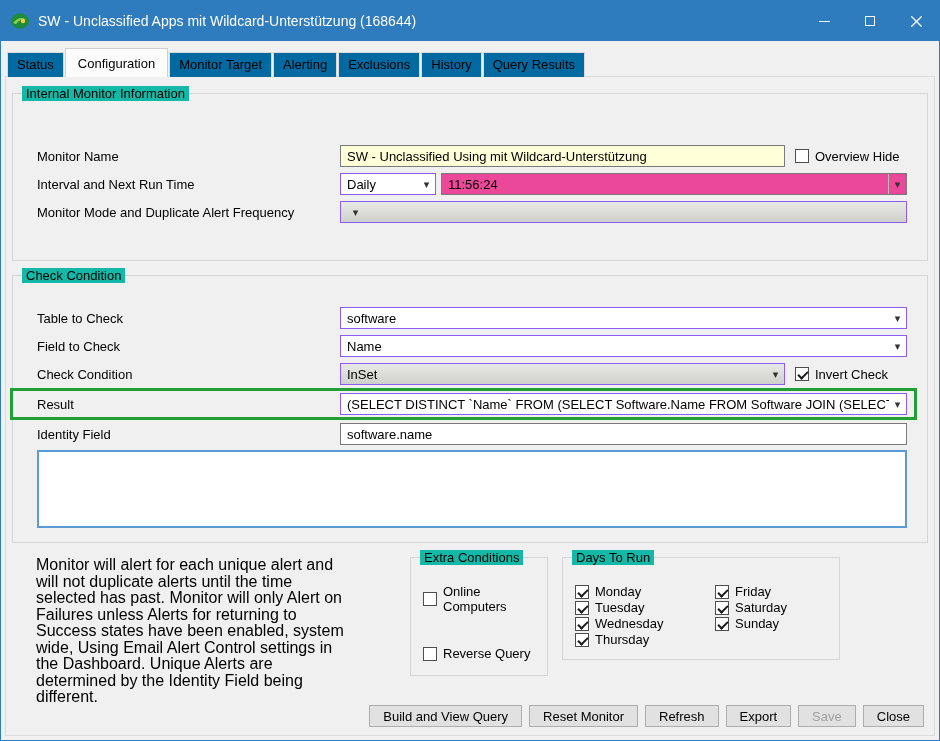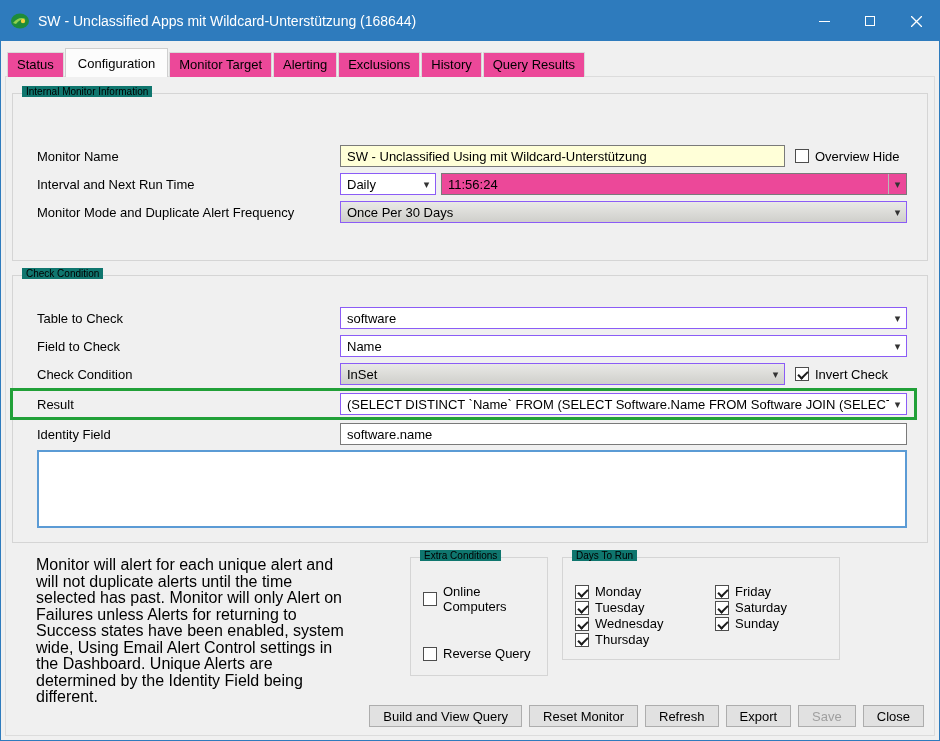--- a/index.html
+++ b/index.html
@@ -14,31 +14,31 @@
               padding-left:9px; flex:0 0 auto;justify-content:flex-end; }
   .app-icon { width:20px; height:20px; margin-right:8px; flex:0 0 auto; }
   .title { color:#fff; font-size:14px; white-space:nowrap; }
   .win-btns { margin-left:auto; display:flex; height:100%; }
   .win-btn { width:46px; height:100%; display:flex; align-items:center; justify-content:center; cursor:pointer; }
   .glyph-min { width:11px; height:1px; background:#fff; display:block; }
   .glyph-max { width:10px; height:10px; border:1px solid #fff; display:block; }
 
   
   .tabstrip { display:flex; align-items:flex-end; padding:7px 0 0 6px; position:relative; z-index:3; margin-bottom:-1px; flex:0 0 auto; }
-  .tab { font-size:13px; color:#000; background:#ec4899; border:1px solid #d9d9d9; border-bottom:none;
+  .tab { font-size:13px; color:#000; background:#0369a1; border:1px solid #d9d9d9; border-bottom:none;
          padding:4px 9px 5px; cursor:pointer; white-space:nowrap; }
   .tab + .tab { margin-left:1px; }
   .tab.active { background:#fcfcfc; padding:7px 12px 6px; position:relative; z-index:4; border-color:#cfcfcf; }
 
   
   .page { flex:1; margin:0 4px 4px; border:1px solid #dcdcdc; background:#f0f0f0;
           position:relative; padding:0 6px; z-index:1; }
 
   .group { position:relative; border:1px solid #d5d5d5; }
-  .group-label { position:absolute; top:-8px; left:9px; background:#0f766e; padding:0 4px; font-size:10px; color:#000; white-space:nowrap; }
+  .group-label { position:absolute; top:-8px; left:9px; background:#14b8a6; padding:0 4px; font-size:13px; color:#000; white-space:nowrap; }
 
   .g1 { margin-top:16px; padding:50px 20px 32px 24px; }
   .g2 { margin-top:14px; padding:30px 20px 14px 24px; }
 
   .row { display:flex; align-items:center; height:24px; margin-bottom:4px; }
   .row-label { width:303px; flex:0 0 auto; font-size:13px; color:#000; }
   .tail { width:112px; flex:0 0 auto; margin-left:10px; }
 
   .tfield { flex:1; min-width:0; height:22px; border:1px solid #7a7a7a; background:#fff;
             font-size:13px; padding:0 6px; display:flex; align-items:center; overflow:hidden; white-space:nowrap; }
@@ -151,21 +151,20 @@
           <span class="sp"></span>
           <span class="dtp-btn">
             <span>▾</span>
           </span>
         </div>
       </div>
 
       <div class="row">
         <span class="row-label">Monitor Mode and Duplicate Alert Frequency</span>
         <div class="combo gray">
-          <span class="txt">Once Per 30 Days</span>
           <span class="arrow">▾</span>
         </div>
       </div>
     </div>
 
     <div class="group g2">
       <span class="group-label">Check Condition</span>
 
       <div class="row">
         <span class="row-label">Table to Check</span>

